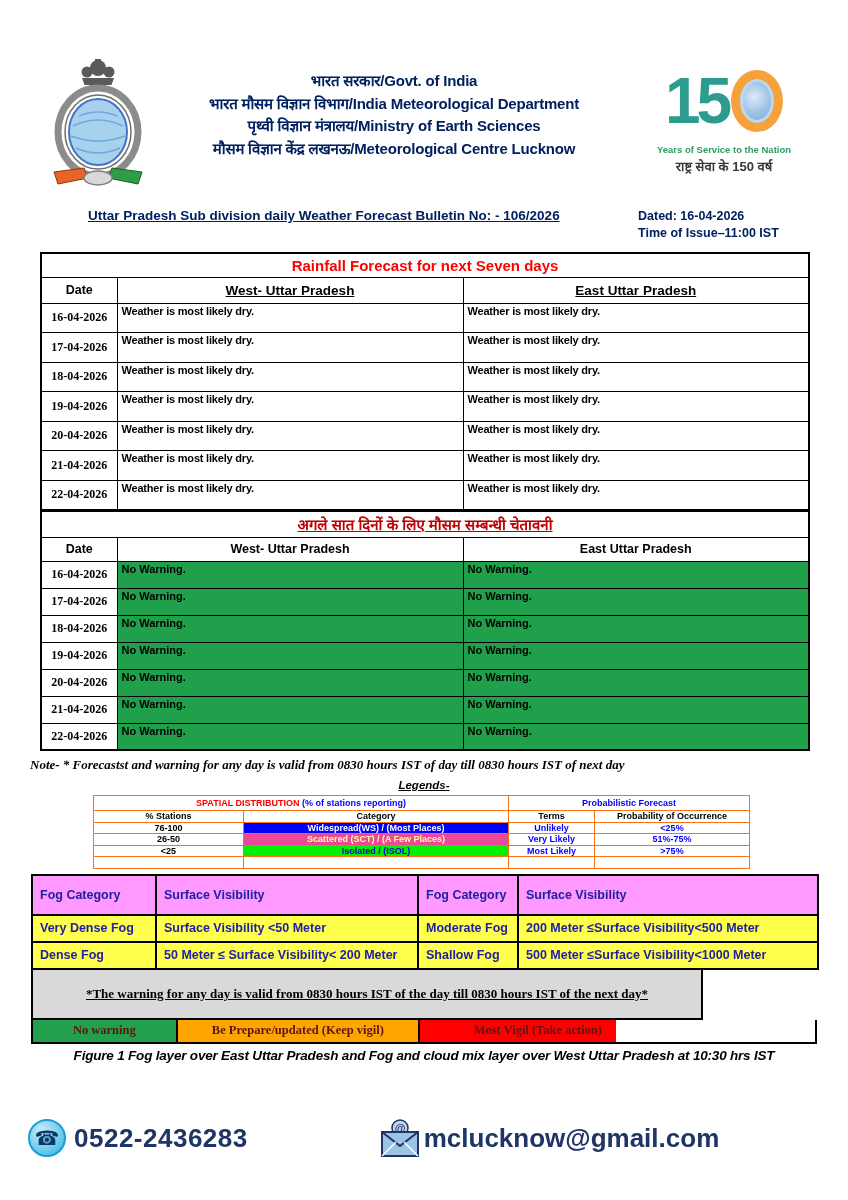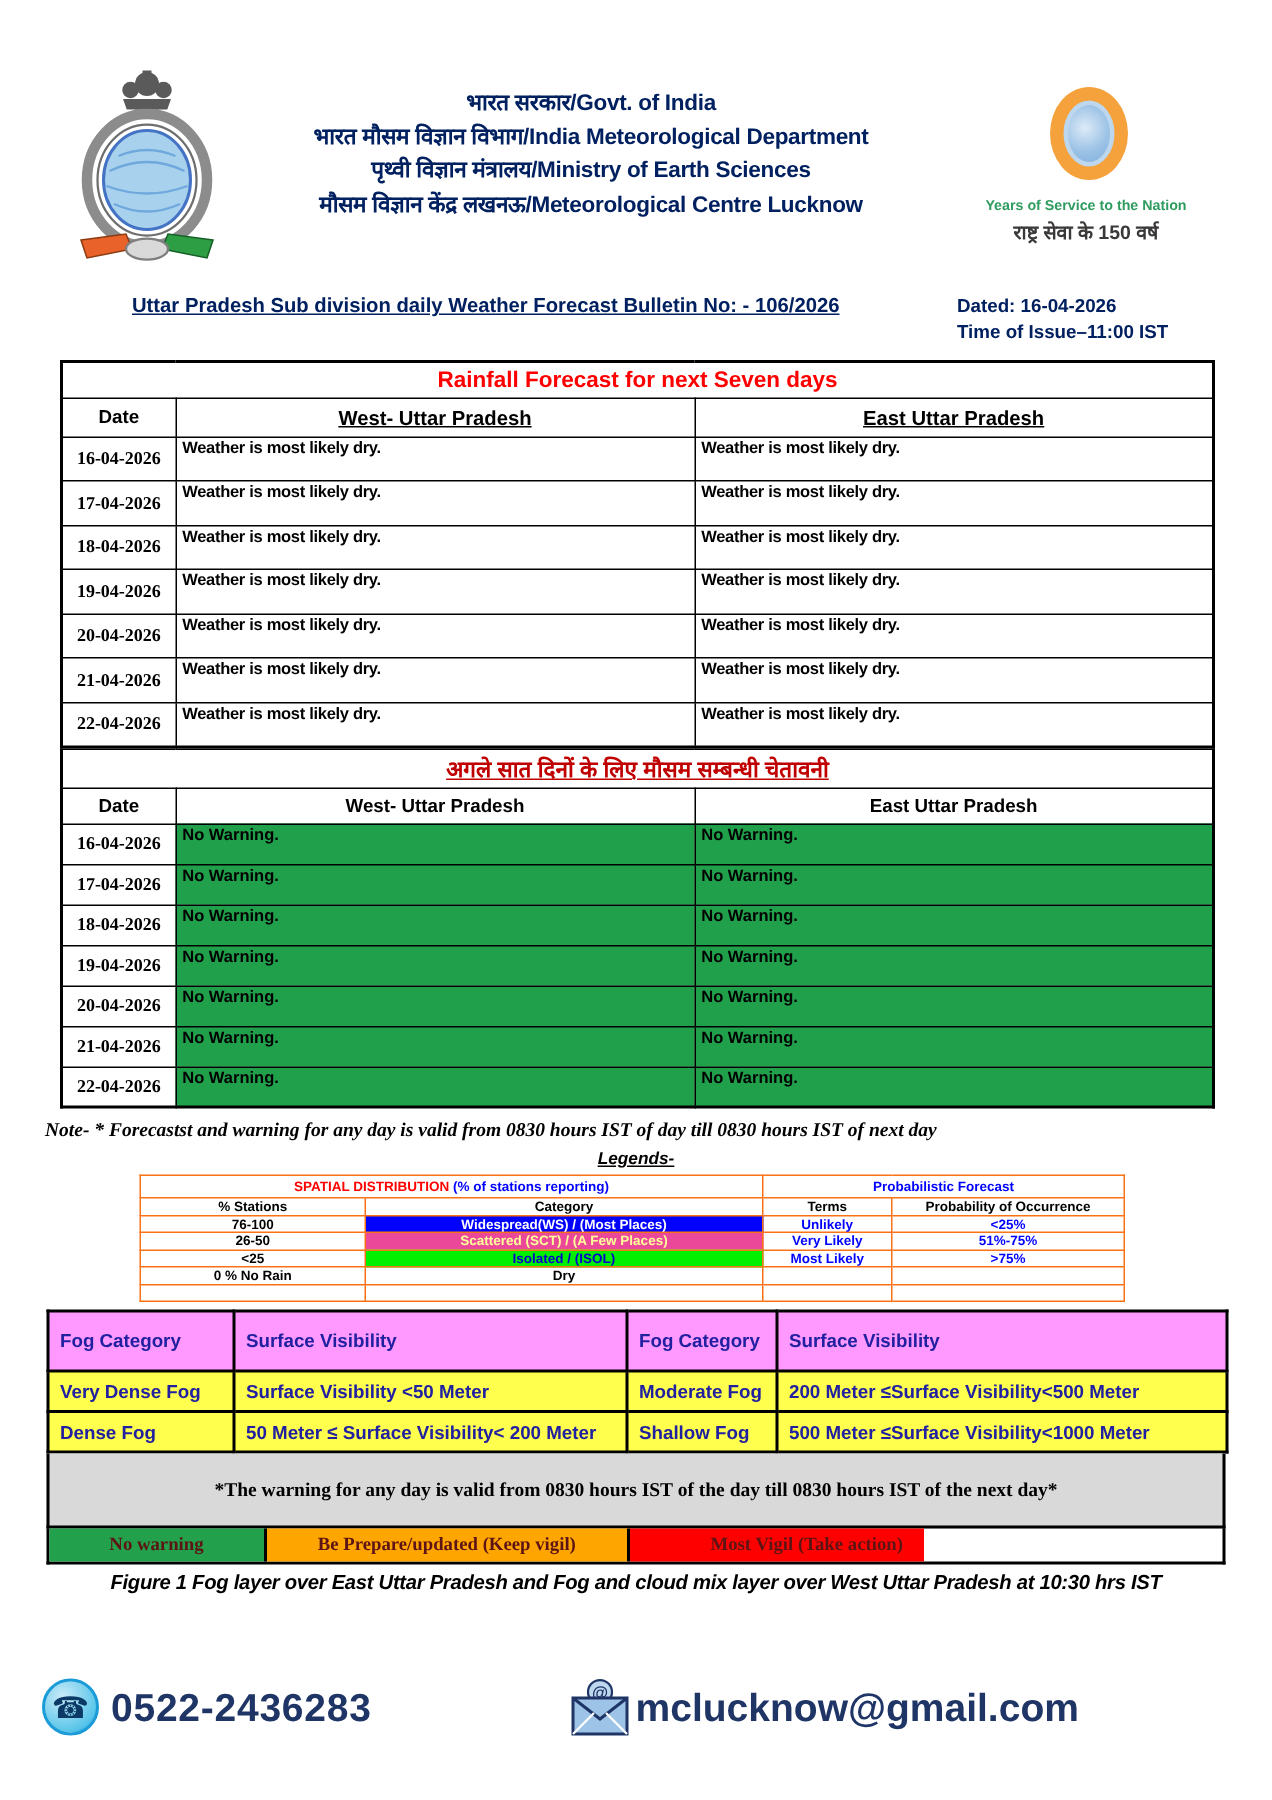--- a/index.html
+++ b/index.html
@@ -1,20 +1,20 @@
 <!DOCTYPE html>
 <html><head>
 <meta charset="utf-8">
 <style>
   * { margin:0; padding:0; box-sizing:border-box; }
   body { background:#fff; font-family:"Liberation Sans", sans-serif; }
   .page { position:relative; width:848px; height:1200px; background:#ffffff; overflow:hidden; }
 
   
-  .header { display:flex; align-items:flex-start; padding:44px 38px 0 46px; }
+  .header { display:flex; align-items:flex-start; padding:44px 38px 0 46px;margin-top:12px; }
   .emblem { width:104px; height:134px; flex:0 0 auto; }
   .header-text { flex:1; text-align:center; color:#002060; font-weight:bold; padding-top:14px; }
   .header-text .hline { font-size:15px; line-height:22.5px; letter-spacing:-0.2px; }
   .logo150 { width:172px; flex:0 0 auto; text-align:center; padding-top:4px; }
   .l150 { display:flex; align-items:center; justify-content:center; height:82px; }
   .l150 .n15 { font-size:64px; font-weight:bold; color:#2E9B8F; letter-spacing:-4px; line-height:70px; }
   .l150 .zero { display:inline-block; width:52px; height:62px; border:9px solid #F5A23C; border-radius:50%;
                 margin-left:3px; background:#BDD7EE; position:relative; overflow:hidden; }
   .l150 .zero-globe { position:absolute; inset:3px; border-radius:50%;
                 background:radial-gradient(circle at 40% 40%, #DDEBF7 0%, #9DC3E6 55%, #7FAEDC 100%); }
@@ -59,22 +59,22 @@
   .legends .hdr-row td { height:15px; }
 
   
   .fog { width:786px; margin:5px 0 0 31px; border:2px solid #000; font-size:12.5px; }
   .fog td { border:2px solid #000; font-weight:bold; padding:3px 7px; vertical-align:middle; }
   col.fg1{width:124px;} col.fg2{width:262px;} col.fg3{width:100px;} col.fg4{width:300px;}
   .fog .hdr td { height:40px; }
   .fog .row td { height:27px; }
 
   
-  .validity { width:786px; margin:0 0 0 31px; border:2px solid #000; border-top:none; background:#D9D9D9;
-              text-align:center; font-family:"Liberation Serif", serif; font-weight:bold; font-size:13px; padding:16px 0; }
+  .validity { width:672px; margin:0 0 0 31px; border:2px solid #000; border-top:none; background:#D9D9D9;
+              text-align:center; font-family:"Liberation Serif", serif; font-weight:bold; font-size:13px; padding:16px 0;text-decoration:underline; }
   .scale { width:786px; margin:0 0 0 31px; display:flex; border:2px solid #000; border-top:none; }
   .scale .seg { border-right:2px solid #000; text-align:center; font-family:"Liberation Serif", serif;
                 font-weight:bold; font-size:12.5px; color:#5C1414; padding:3px 0 4px 0; }
   .scale .seg:last-child { border-right:none; }
   .seg1{width:18.5%;} .seg2{width:25.5%;} .seg3{width:31%;} .seg4{width:25%;}
 
   .caption { text-align:center; font-weight:bold; font-style:italic; font-size:13.5px; margin-top:4px; letter-spacing:-0.2px; }
 
   
   .footer { position:absolute; left:0; top:1118px; width:848px; display:flex; align-items:center; }
@@ -123,20 +123,21 @@
 
     <div class="header-text">
       <div class="hline">भारत सरकार/Govt. of India</div>
       <div class="hline">भारत मौसम विज्ञान विभाग/India Meteorological Department</div>
       <div class="hline">पृथ्वी विज्ञान मंत्रालय/Ministry of Earth Sciences</div>
       <div class="hline">मौसम विज्ञान केंद्र लखनऊ/Meteorological Centre Lucknow</div>
     </div>
 
     <div class="logo150">
       <div class="l150">
+        <span class="n15">15</span>
         <span class="zero">
             <span class="zero-globe"></span>
           </span>
       </div>
       <div class="tag-en">Years of Service to the Nation</div>
       <div class="tag-hi">राष्ट्र सेवा के 150 वर्ष</div>
     </div>
   </div>
 
   <div class="titlebar">
@@ -290,26 +291,20 @@
       <td class="term">Very Likely</td>
       <td class="prob">51%-75%</td>
     </tr>
     <tr>
       <td>&lt;25</td>
       <td style="background-color: rgb(0, 240, 0); color: rgb(0, 0, 204);">Isolated  / (ISOL)</td>
       <td class="term">Most Likely</td>
       <td class="prob">&gt;75%</td>
     </tr>
     <tr>
-      <td>0 %  No Rain</td>
-      <td>Dry</td>
-      <td></td>
-      <td></td>
-    </tr>
-    <tr>
       <td></td>
           <td></td>
           <td></td>
           <td></td>
     </tr>
   </tbody>
     </table>
 
   <table class="fog">
     <colgroup>

